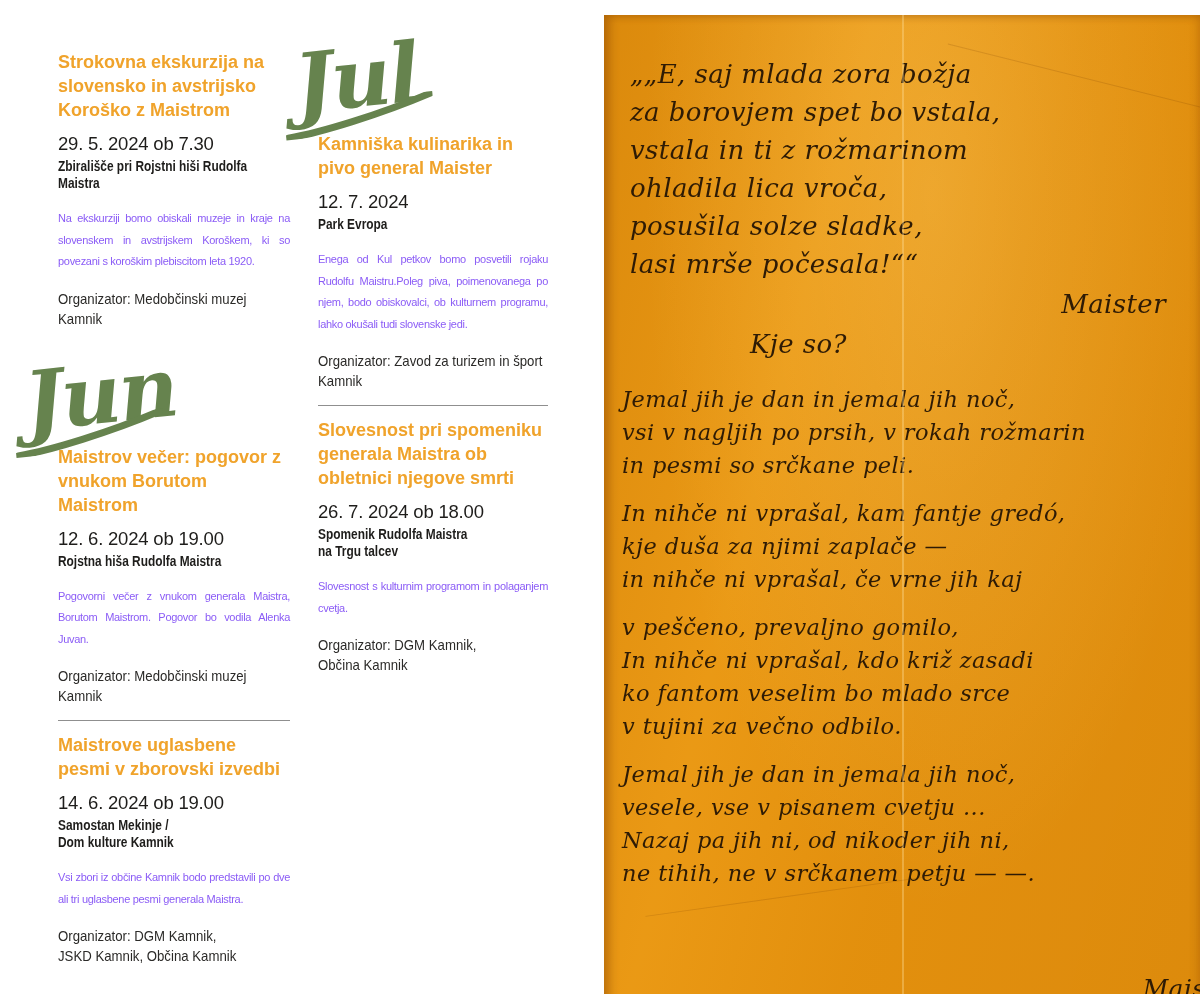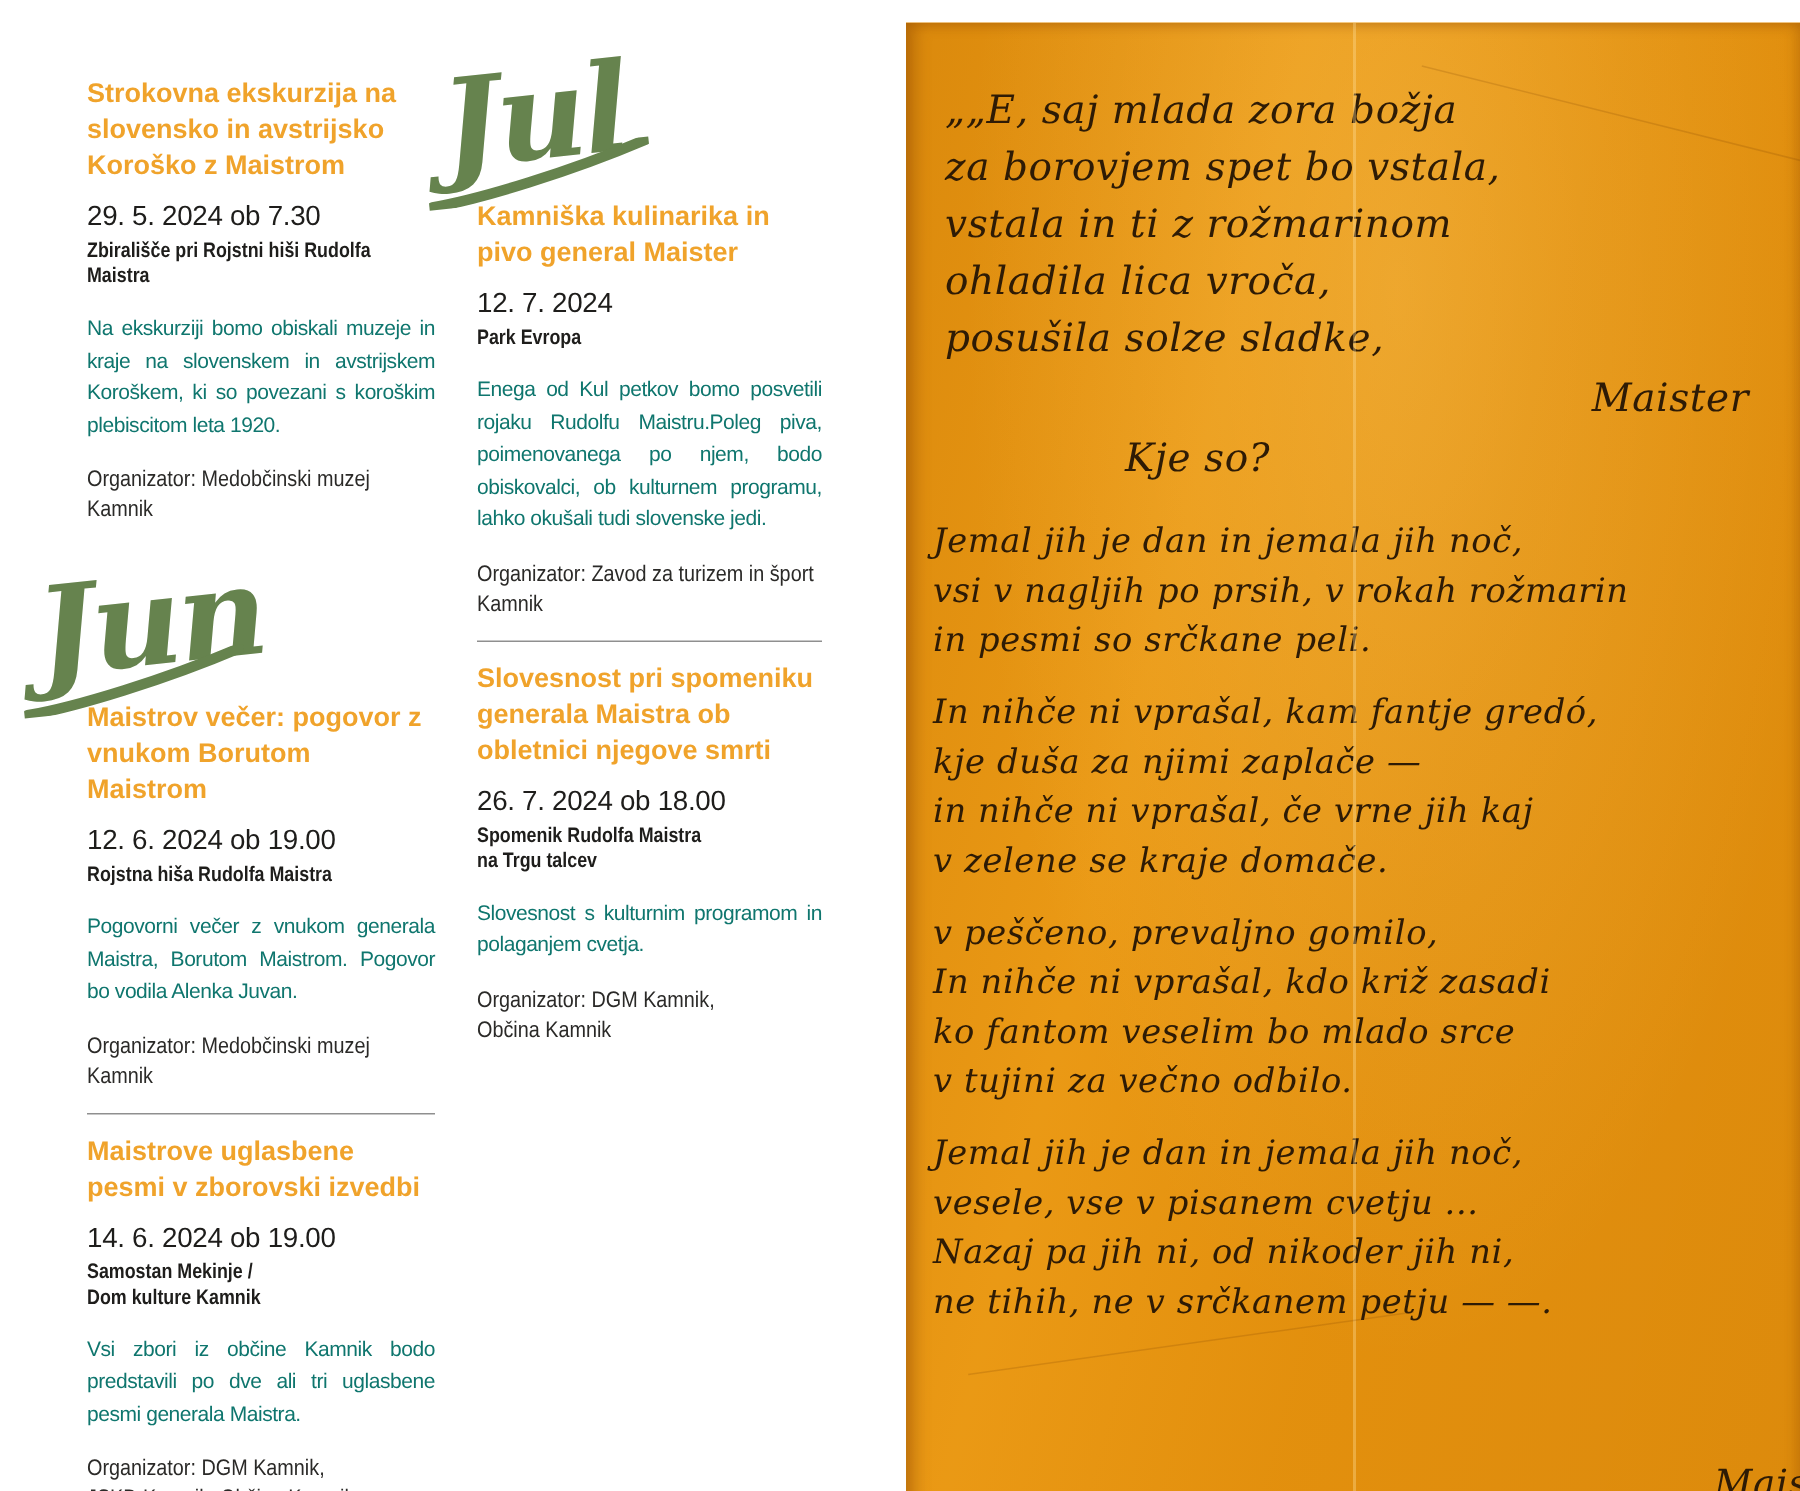--- a/index.html
+++ b/index.html
@@ -8,22 +8,22 @@
 
   
   .col{position:absolute;top:0;}
   .col1{left:58px;width:232px;padding-top:50px;}
   .col2{left:318px;width:230px;padding-top:28px;}
 
   .event-title{margin:0;color:#f0a32b;font-size:18px;line-height:24px;font-weight:700;}
   .event-date{margin-top:11px;font-size:18.5px;font-weight:400;color:#1e1d1b;letter-spacing:-0.2px;}
   .event-venue{margin-top:3px;font-size:14px;font-weight:700;color:#1e1d1b;white-space:pre-line;
                transform:scaleX(.85);transform-origin:0 0;width:118%;line-height:17px;}
-  .event-desc{margin:16px 0 0 0;font-size:14px;line-height:21.5px;text-align:justify;
-              letter-spacing:-0.3px;color:#0f766e;}
+  .event-desc{margin:16px 0 0 0;font-size:11px;line-height:21.5px;text-align:justify;
+              letter-spacing:-0.3px;color:#8b5cf6;}
   .event-org{margin-top:16px;font-size:15px;line-height:20px;white-space:pre-line;color:#2b2a28;
              transform:scaleX(.88);transform-origin:0 0;width:113%;}
 
   .divider{border:none;border-top:1px solid #8f8f8f;margin:14px 0 12px 0;}
 
   .month-script{position:relative;font-family:"DejaVu Serif",serif;font-style:italic;
                 color:#66834e;font-size:82px;line-height:86px;font-weight:700;
                 transform:rotate(-6deg);letter-spacing:-2px;}
   .month-jun{margin:16px 0 14px -34px;}
   .month-jul{margin:0 0 18px -24px;}
@@ -127,37 +127,37 @@
     <div class="fold fold-v"></div>
     <div class="crease" style="left:340px;top:60px;width:260px;"></div>
     <div class="crease" style="left:40px;top:880px;width:300px;transform:rotate(-8deg);"></div>
 
     <div class="hw quote">
       <div>„„E, saj mlada zora božja</div>
       <div>za borovjem spet bo vstala,</div>
       <div>vstala in ti z rožmarinom</div>
       <div>ohladila lica vroča,</div>
       <div>posušila solze sladke,</div>
+      <div>lasi mrše počesala!““</div>
     </div>
 
     <div class="hw q-sig">Maister</div>
 
     <div class="hw poem-title">Kje so?</div>
 
     <div class="hw stanza stanza-first">
       <div>Jemal jih je dan in jemala jih noč,</div>
       <div>vsi v nagljih po prsih, v rokah rožmarin</div>
       <div>in pesmi so srčkane peli.</div>
     </div>
 
     <div class="hw stanza">
       <div>In nihče ni vprašal, kam fantje gredó,</div>
       <div>kje duša za njimi zaplače —</div>
       <div>in nihče ni vprašal, če vrne jih kaj</div>
-      <div>v zelene se kraje domače.</div>
     </div>
 
     <div class="hw stanza">
       <div>v peščeno, prevaljno gomilo,</div>
       <div>In nihče ni vprašal, kdo križ zasadi</div>
       <div>ko fantom veselim bo mlado srce</div>
       <div>v tujini za večno odbilo.</div>
     </div>
 
     <div class="hw stanza">

